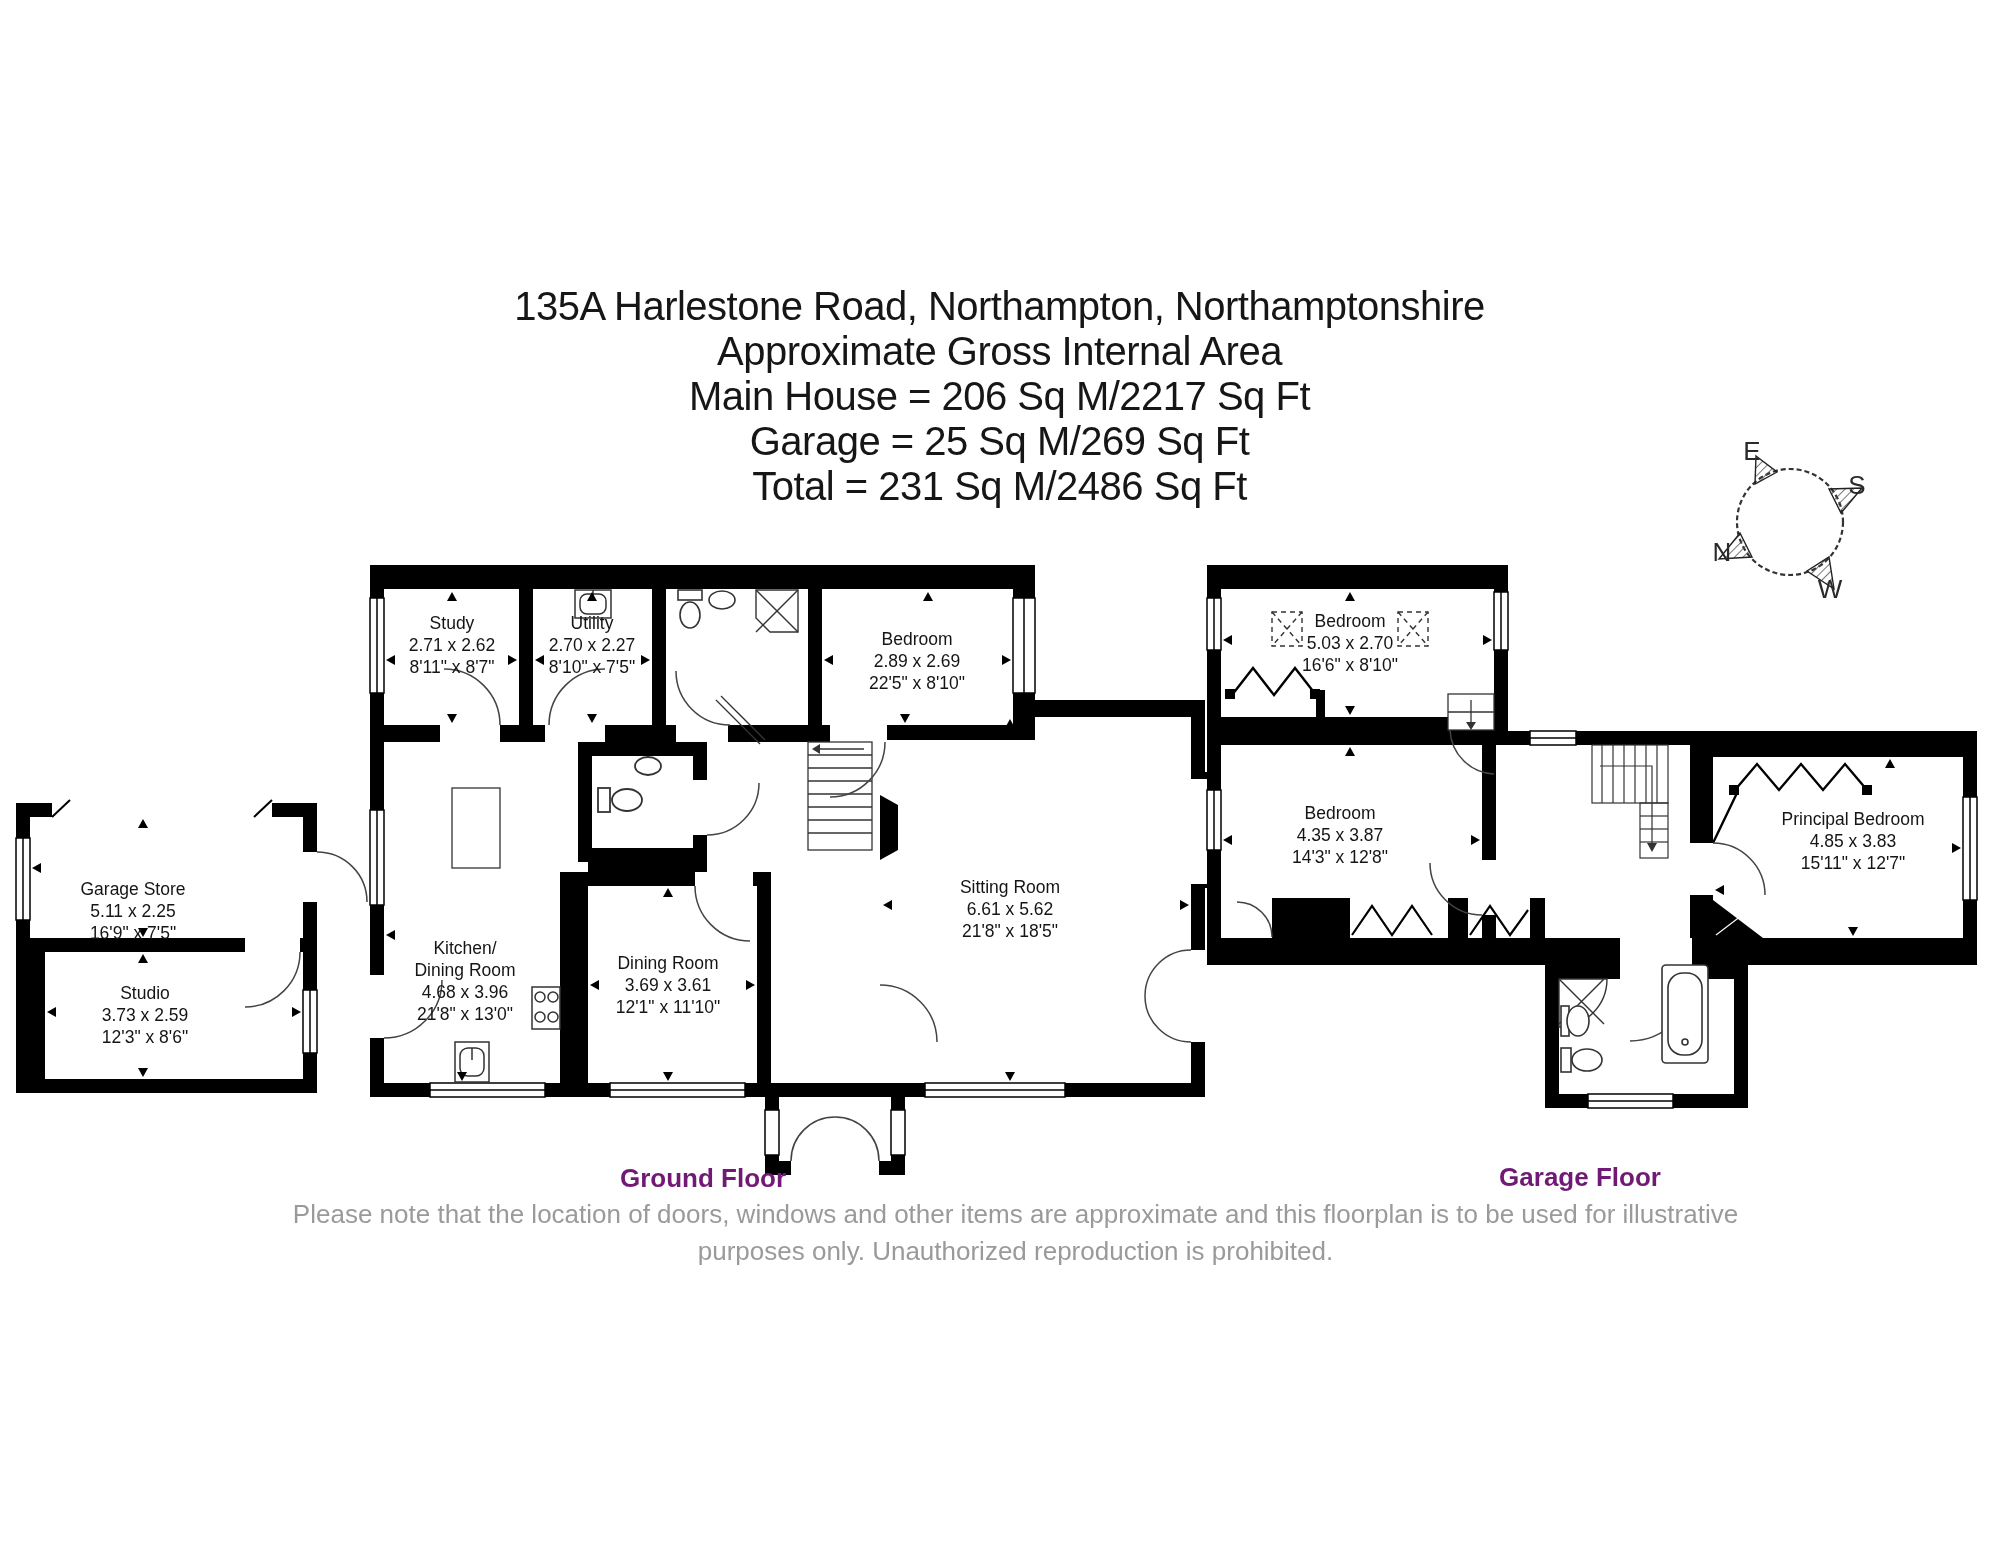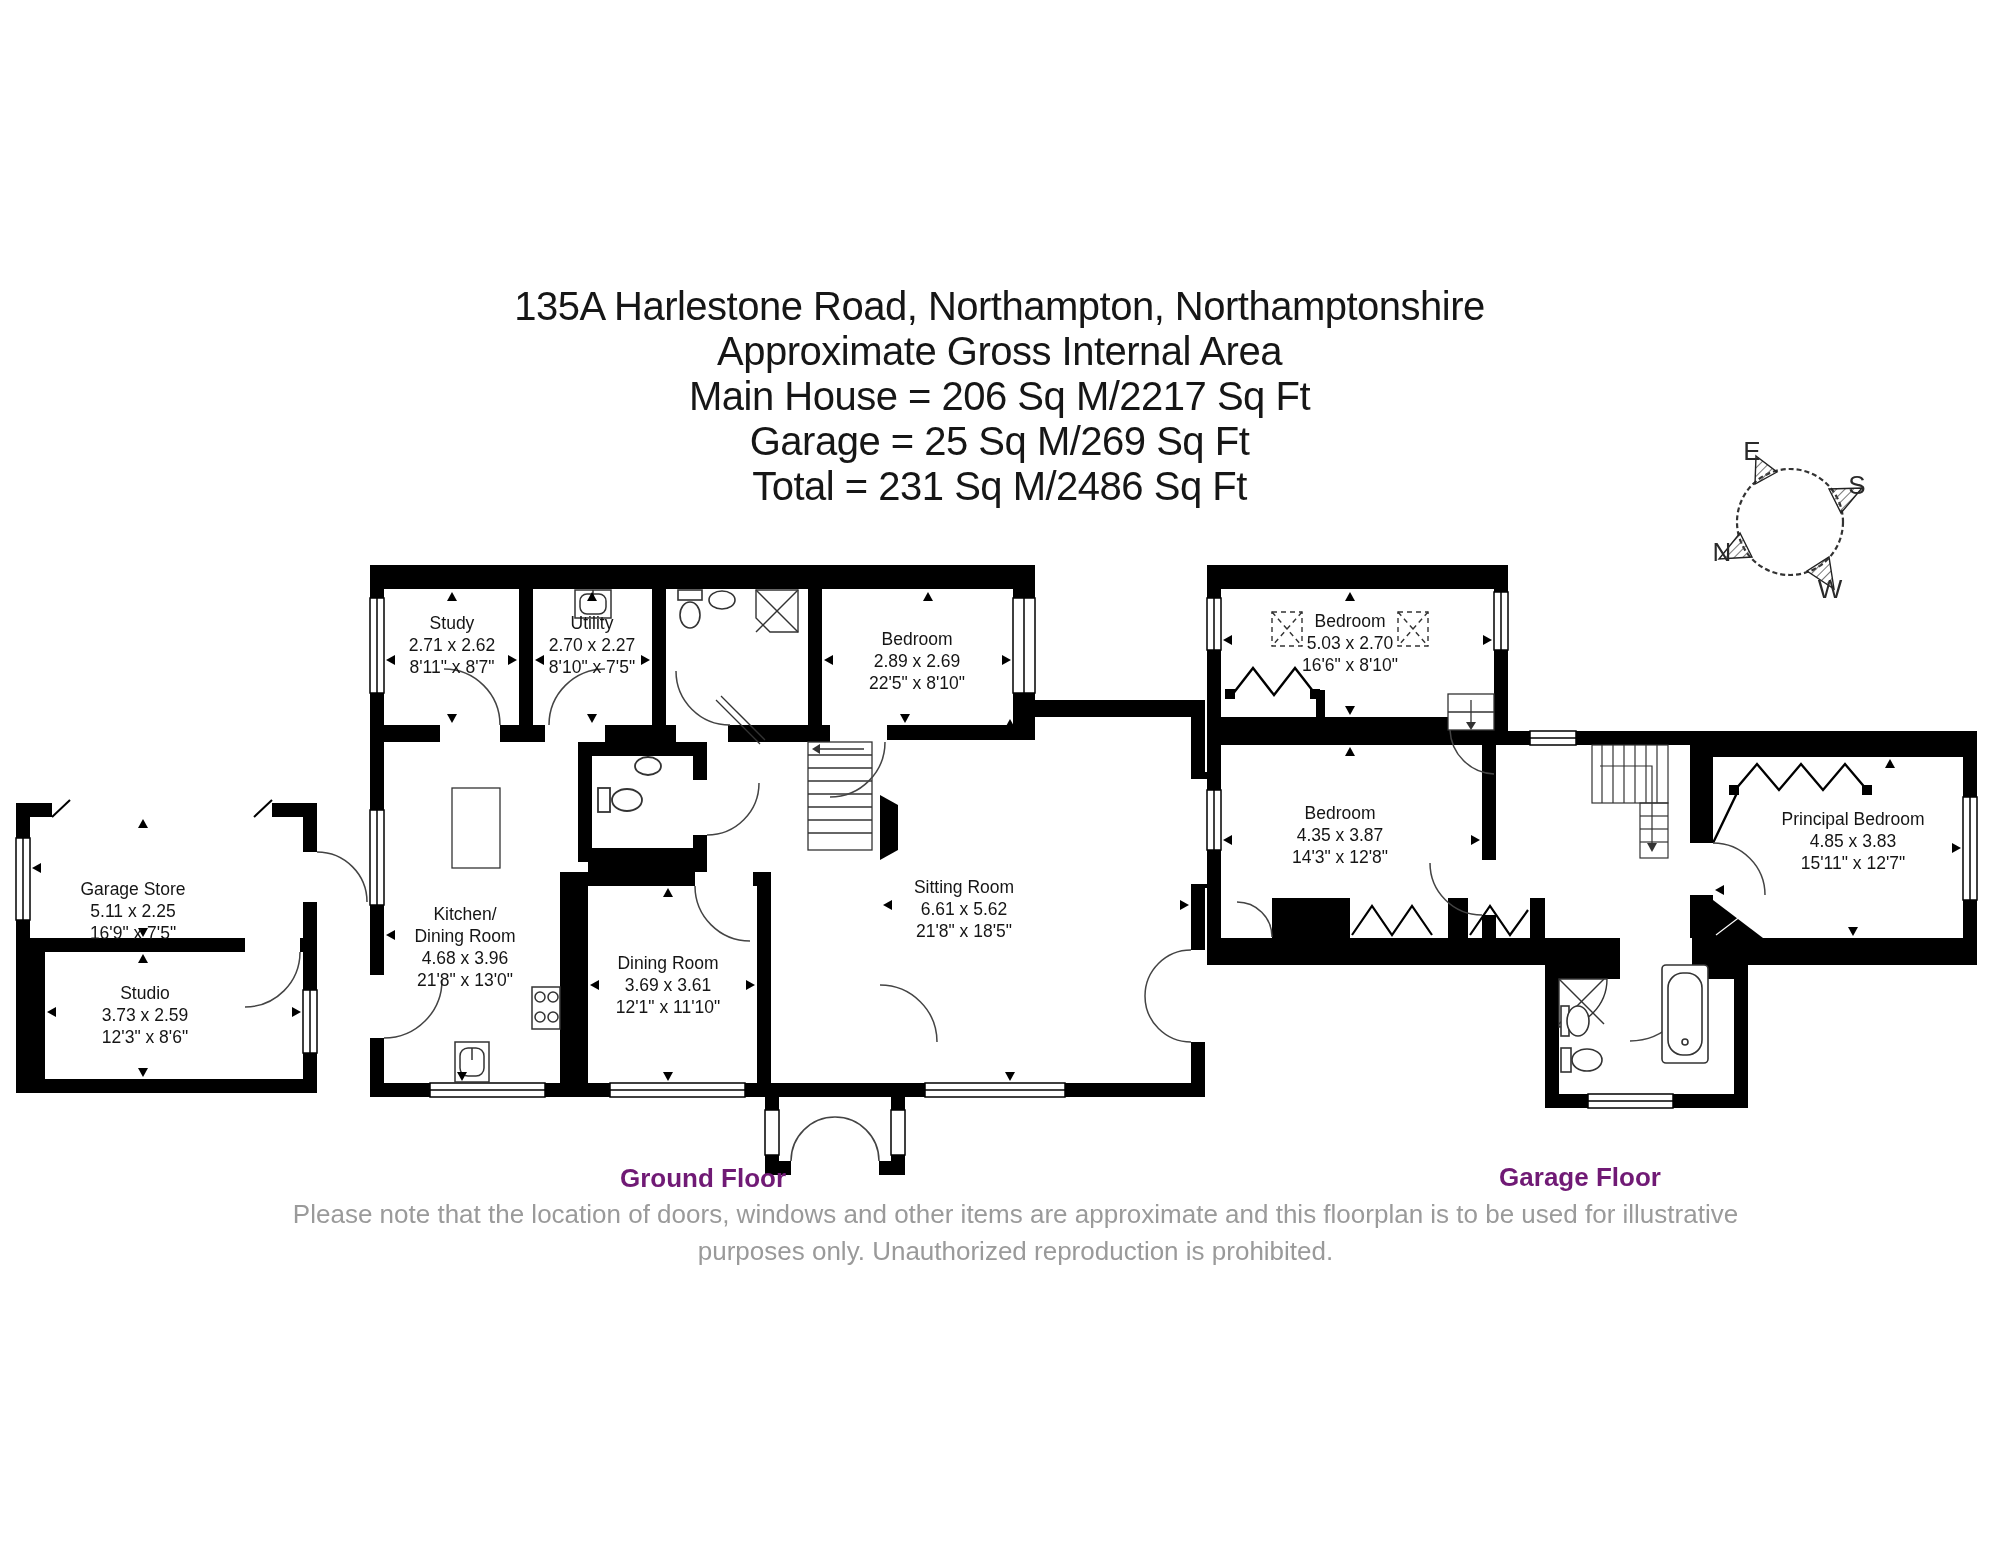--- a/index.html
+++ b/index.html
@@ -389,32 +389,32 @@
 <div class="room-label" style="left:592px;top:612px">
   <div>Utility</div>
   <div>2.70 x 2.27</div>
   <div>8'10" x 7'5"</div>
 </div>
 <div class="room-label" style="left:917px;top:628px">
   <div>Bedroom</div>
   <div>2.89 x 2.69</div>
   <div>22'5" x 8'10"</div>
 </div>
-<div class="room-label" style="left:465px;top:903px">
+<div class="room-label" style="left:465px;top:937px">
   <div>Kitchen/</div>
   <div>Dining Room</div>
   <div>4.68 x 3.96</div>
   <div>21'8" x 13'0"</div>
 </div>
 <div class="room-label" style="left:668px;top:952px">
   <div>Dining Room</div>
   <div>3.69 x 3.61</div>
   <div>12'1" x 11'10"</div>
 </div>
-<div class="room-label" style="left:964px;top:876px">
+<div class="room-label" style="left:1010px;top:876px">
   <div>Sitting Room</div>
   <div>6.61 x 5.62</div>
   <div>21'8" x 18'5"</div>
 </div>
 
 <div class="room-label" style="left:1350px;top:610px">
   <div>Bedroom</div>
   <div>5.03 x 2.70</div>
   <div>16'6" x 8'10"</div>
 </div>

